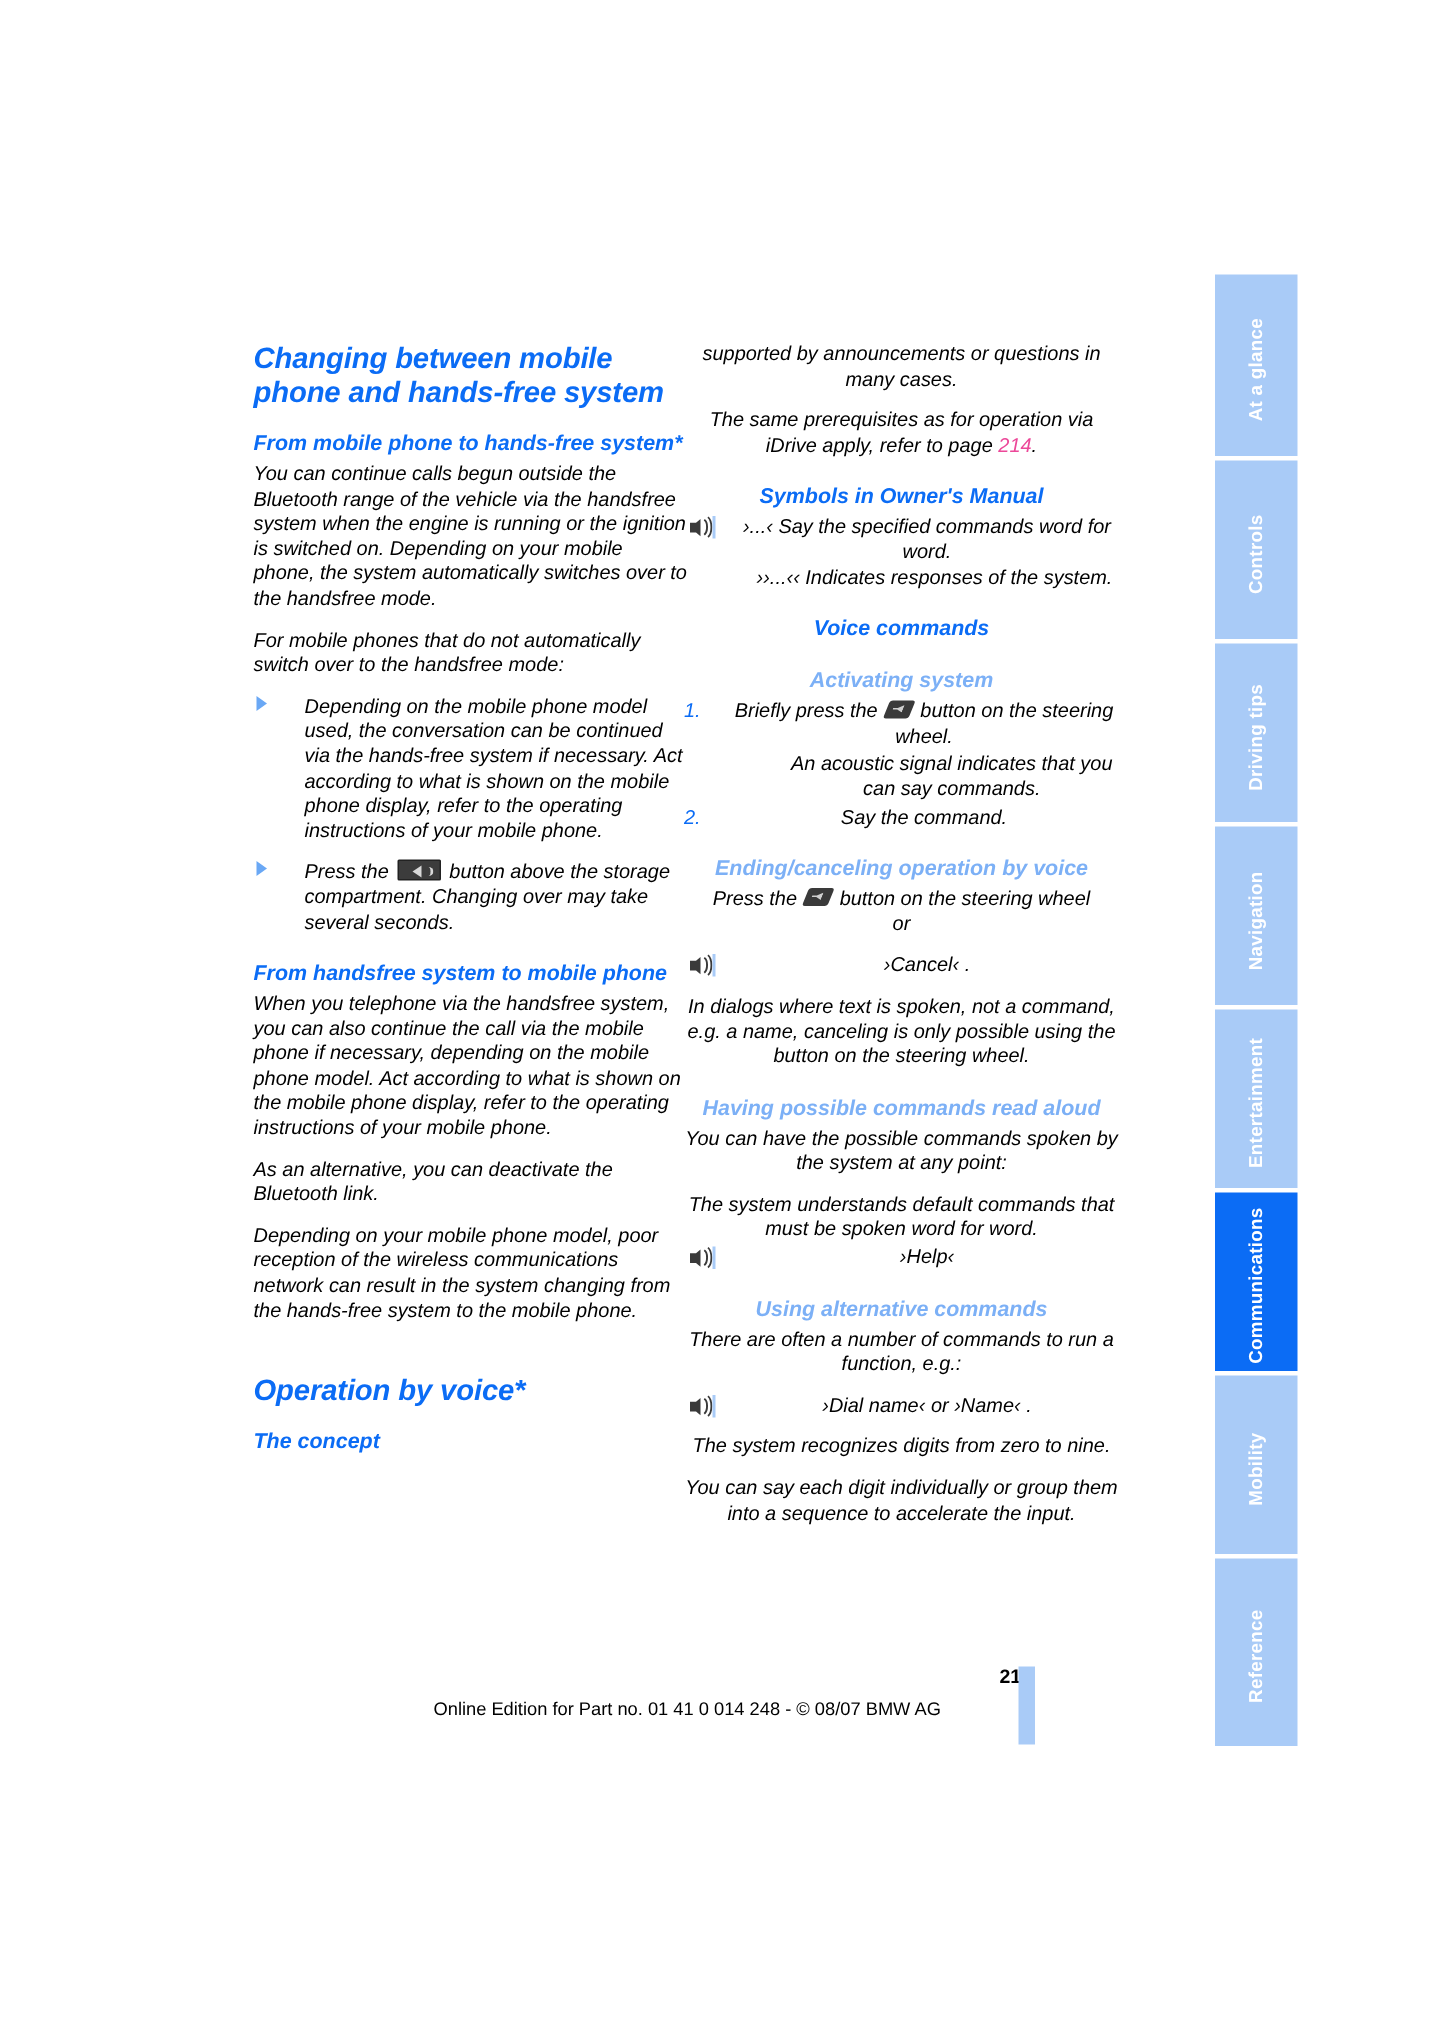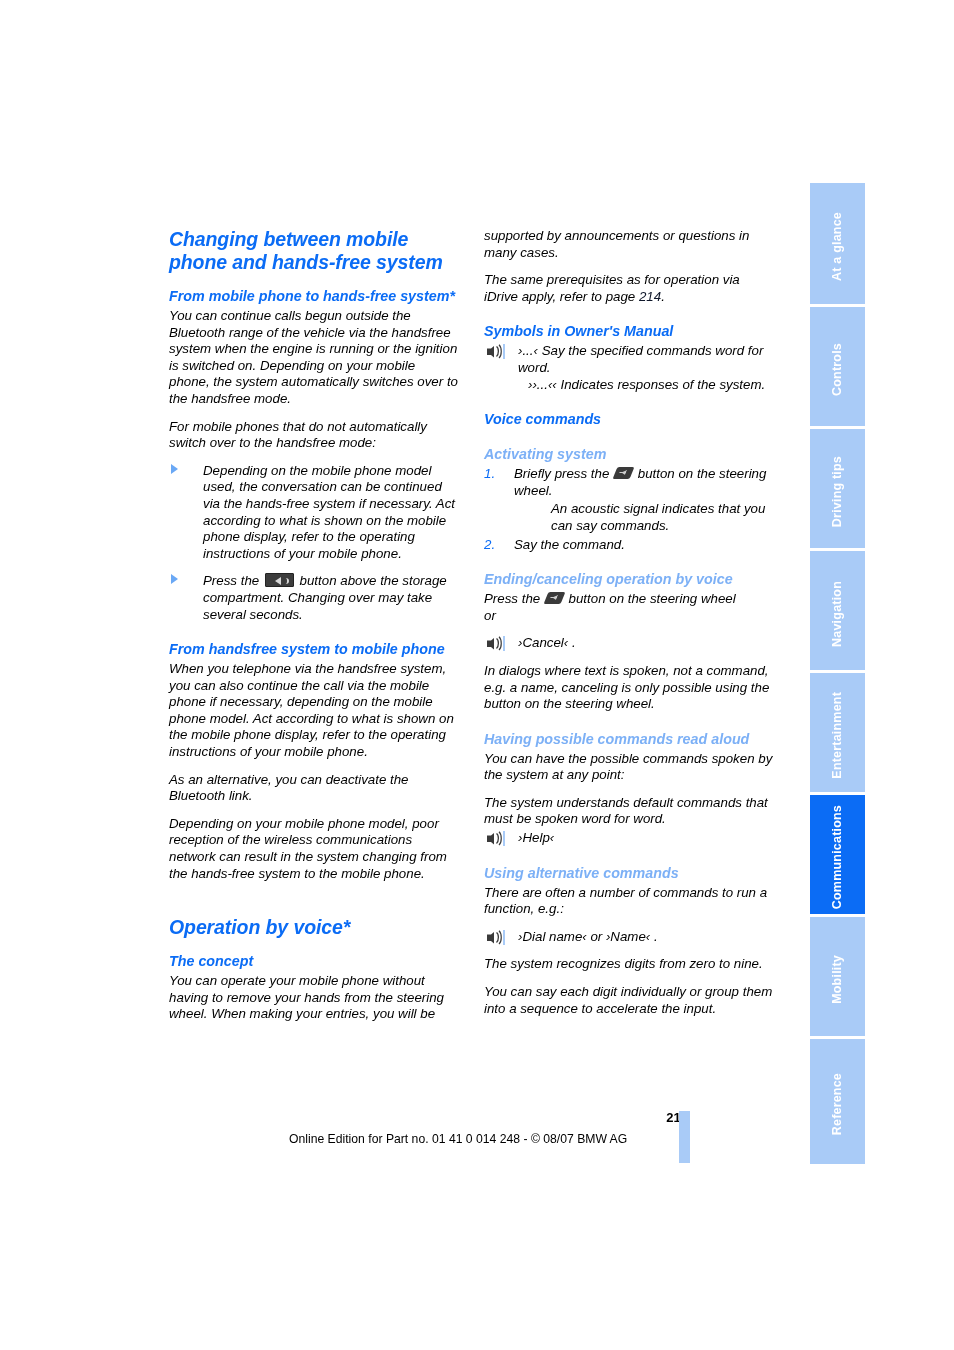--- a/index.html
+++ b/index.html
@@ -52,21 +52,21 @@
   
   .col {
     position: absolute;
     top: 228px;
     width: 290px;
     font-size: 13.3px;
     line-height: 16.6px;
     font-style: italic;
   }
   .col-left  { left: 169px; }
-  .col-right { left: 484px; }
+  .col-right { left: 456px; text-align: center; }
 
   h1.sec {
     color: #0b6cf5;
     font-size: 19.5px;
     line-height: 23px;
     font-weight: bold;
     margin: 0 0 14px 0;
     letter-spacing: -0.1px;
   }
   h2.sub {
@@ -167,21 +167,21 @@
     position: relative;
   }
   .btn-wheel::after {
     content: "";
     position: absolute; left: 4px; top: 3px;
     width: 7px; height: 5px;
     background: #cfcfcf;
     clip-path: polygon(0 40%, 45% 40%, 100% 0, 100% 100%, 45% 60%, 0 60%);
   }
 
-  .pagelink { color: #0f172a; }
+  .pagelink { color: #ec4899; }
 
   
   .footer {
     position: absolute;
     left: 0; top: 1110px;
     width: 810px;
   }
   .pageno {
     position: absolute;
     right: 122px; top: 0;
@@ -229,21 +229,20 @@
       </li>
     </ul>
 
     <h2 class="sub spaced">From handsfree system to mobile phone</h2>
     <p class="t">When you telephone via the handsfree system, you can also continue the call via the mobile phone if necessary, depending on the mobile phone model. Act according to what is shown on the mobile phone display, refer to the operating instructions of your mobile phone.</p>
     <p class="t">As an alternative, you can deactivate the Bluetooth link.</p>
     <p class="t">Depending on your mobile phone model, poor reception of the wireless communications network can result in the system changing from the hands-free system to the mobile phone.</p>
 
     <h1 class="sec spaced">Operation by voice*</h1>
     <h2 class="sub">The concept</h2>
-    <p class="t">You can operate your mobile phone without having to remove your hands from the steering wheel. When making your entries, you will be</p>
   </div>
 
   <div class="col col-right">
 
     <p class="t">supported by announcements or questions in many cases.</p>
     <p class="t">
       <span>The same prerequisites as for operation via iDrive apply, refer to page</span>
       <span class="pagelink">214</span><span>.</span>
     </p>
 

